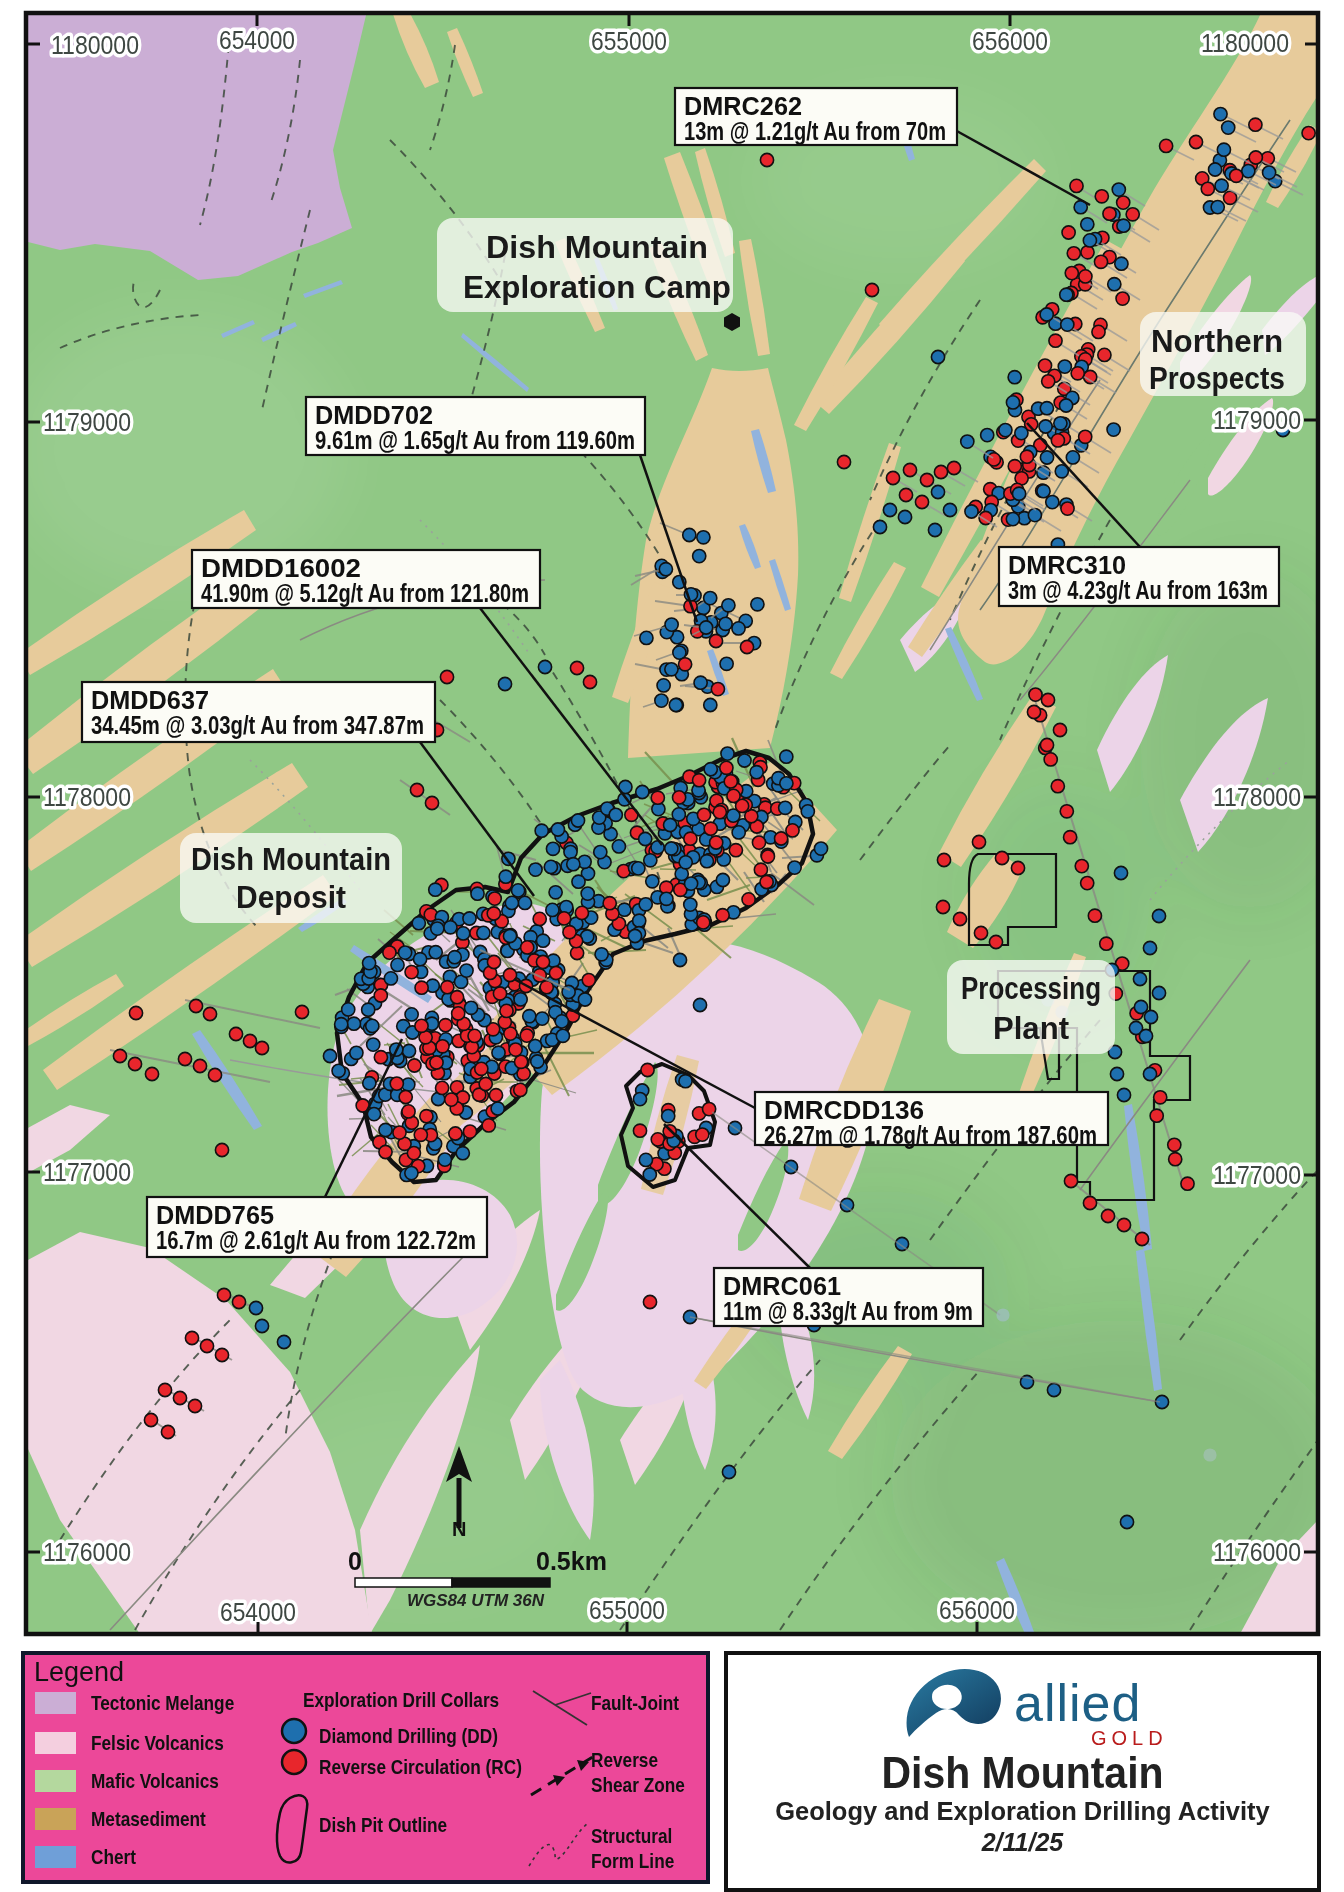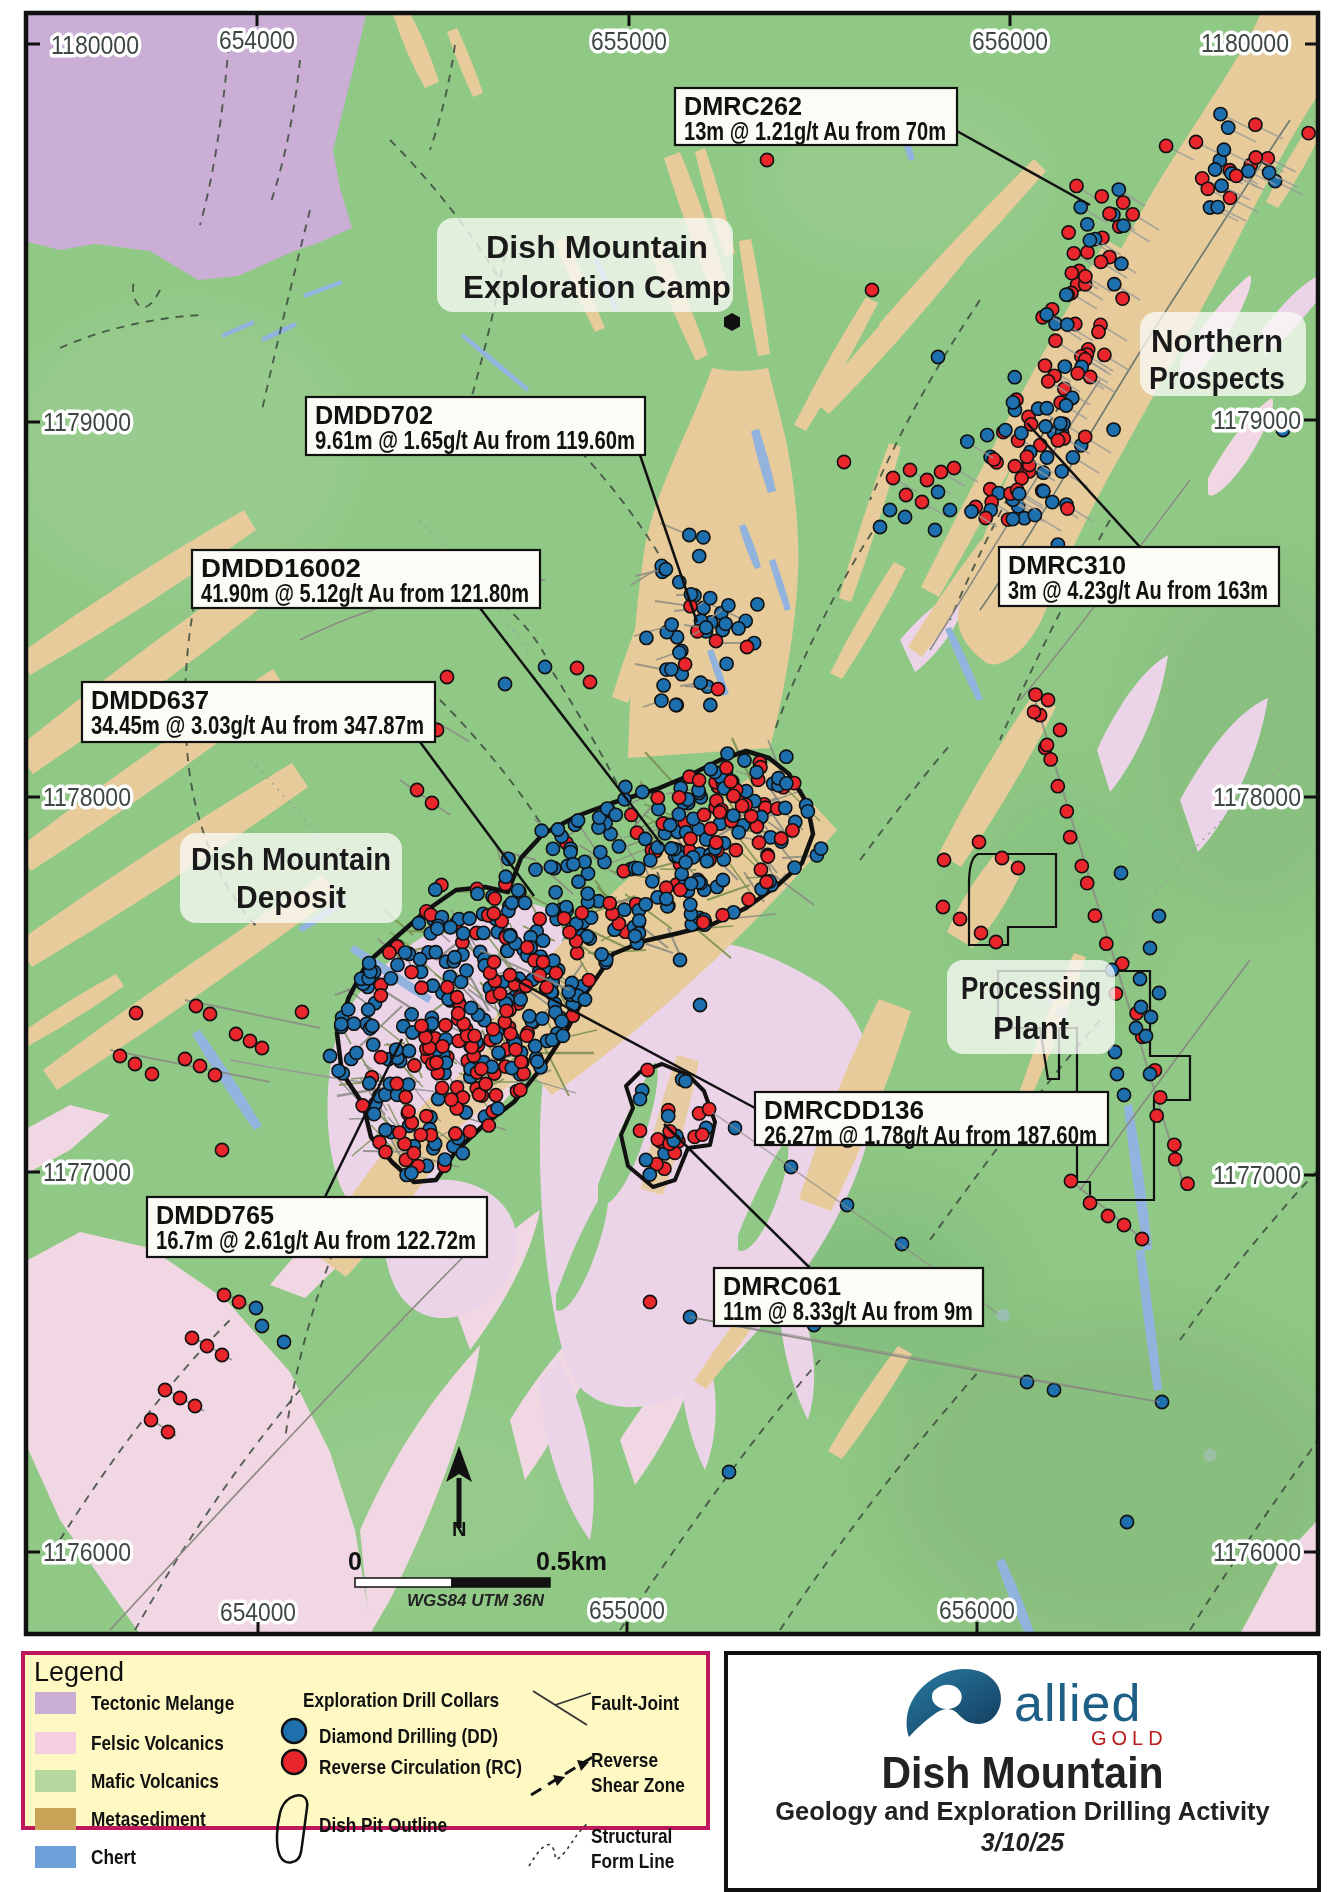--- a/index.html
+++ b/index.html
@@ -1528,21 +1528,21 @@
 <line x1="1304" y1="1552" x2="1317" y2="1552" stroke="#111" stroke-width="3"></line>
 <text x="258" y="1621" font-size="25" fill="#3e4742" text-anchor="middle" style="paint-order:stroke;stroke:#ffffff;stroke-width:7;stroke-linejoin:round" textLength="76" lengthAdjust="spacingAndGlyphs">654000</text>
 <line x1="258" y1="1622" x2="258" y2="1633" stroke="#111" stroke-width="3"></line>
 <text x="627" y="1619" font-size="25" fill="#3e4742" text-anchor="middle" style="paint-order:stroke;stroke:#ffffff;stroke-width:7;stroke-linejoin:round" textLength="76" lengthAdjust="spacingAndGlyphs">655000</text>
 <line x1="627" y1="1622" x2="627" y2="1633" stroke="#111" stroke-width="3"></line>
 <text x="977" y="1619" font-size="25" fill="#3e4742" text-anchor="middle" style="paint-order:stroke;stroke:#ffffff;stroke-width:7;stroke-linejoin:round" textLength="76" lengthAdjust="spacingAndGlyphs">656000</text>
 <line x1="977" y1="1622" x2="977" y2="1633" stroke="#111" stroke-width="3"></line>
 </svg>
 
 
-<div style="position:absolute;left:21px;top:1651px;width:689px;height:179px;border:4px solid #be185d;background:#fef9c3;box-sizing:border-box;">
+<div style="position:absolute;left:21px;top:1651px;width:689px;height:233px;border:4px solid #0f172a;background:#ec4899;box-sizing:border-box;">
 
 <div style="position:absolute;left:9px;top:2px;font-size:27px;color:#111;">Legend</div>
 
 <div style="position:absolute;left:10px;top:37px;width:41px;height:22px;background:#cbaed5;"></div>
 <div style="position:absolute;left:66px;top:36px;font-size:21px;font-weight:bold;color:#111;white-space:nowrap;transform:scaleX(0.82);transform-origin:0 0;">Tectonic Melange</div>
 
 <div style="position:absolute;left:10px;top:77px;width:41px;height:22px;background:#f4cfdf;"></div>
 <div style="position:absolute;left:66px;top:76px;font-size:21px;font-weight:bold;color:#111;white-space:nowrap;transform:scaleX(0.82);transform-origin:0 0;">Felsic Volcanics</div>
 
 <div style="position:absolute;left:10px;top:115px;width:41px;height:22px;background:#b4d89e;"></div>
@@ -1595,15 +1595,15 @@
         </defs>
 <path d="M40,6 C60,-2 82,2 92,16 C100,27 98,43 88,52 C78,60 64,58 55,48 C49,41 41,40 32,46 C22,53 12,62 5,70 C1,60 2,46 7,36 C13,23 25,12 40,6 Z" fill="url(#lg2)"></path>
 <path d="M32,22 C41,15 53,17 57,26 C60,34 54,41 45,42 C36,43 28,37 28,30 C28,26 29,24 32,22 Z" fill="#fff"></path>
 </svg>
 
 <div style="position:absolute;left:286px;top:18px;font-size:52px;color:#1d5f85;letter-spacing:1px;">allied</div>
 <div style="position:absolute;left:363px;top:72px;font-size:20px;color:#b91c1c;letter-spacing:5px;">GOLD</div>
 
 <div style="position:absolute;left:0;top:92px;width:100%;text-align:center;font-size:45px;font-weight:bold;color:#222;transform:scaleX(0.91);">Dish Mountain</div>
 <div style="position:absolute;left:0;top:141px;width:100%;text-align:center;font-size:26px;font-weight:bold;color:#222;transform:scaleX(0.98);">Geology and Exploration Drilling Activity</div>
-<div style="position:absolute;left:0;top:173px;width:100%;text-align:center;font-size:25px;font-weight:bold;font-style:italic;color:#222;">3/10/25</div>
+<div style="position:absolute;left:0;top:173px;width:100%;text-align:center;font-size:25px;font-weight:bold;font-style:italic;color:#222;">2/11/25</div>
 </div>
 </div>
 
 </body></html>

